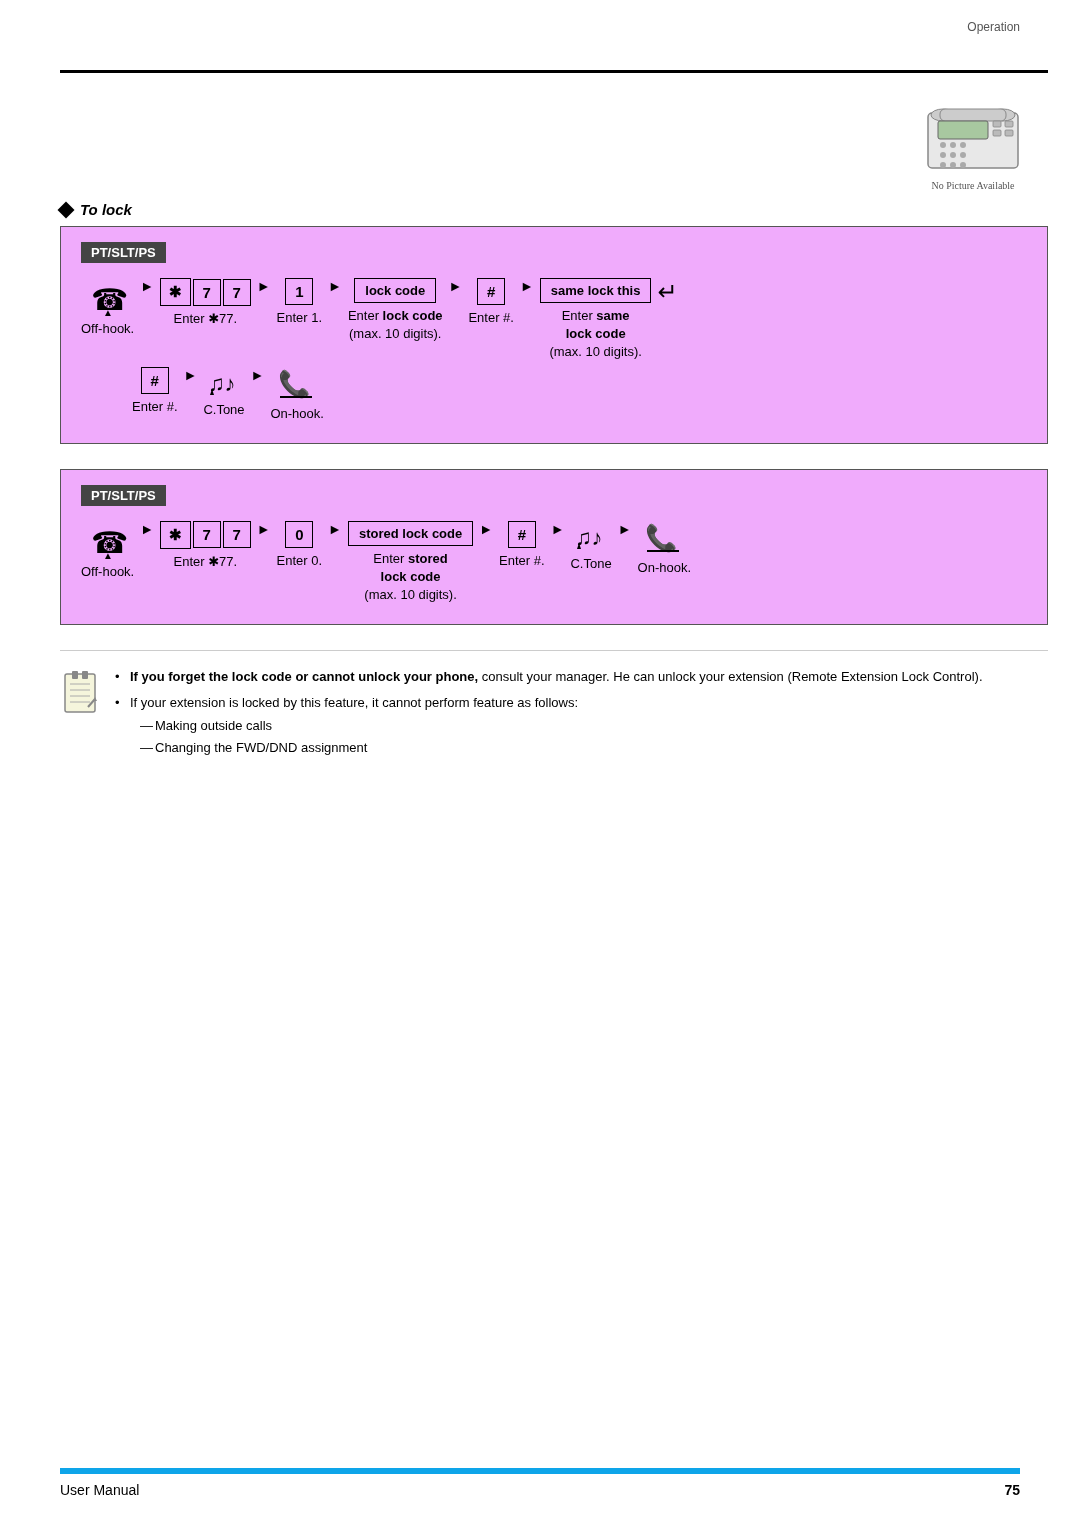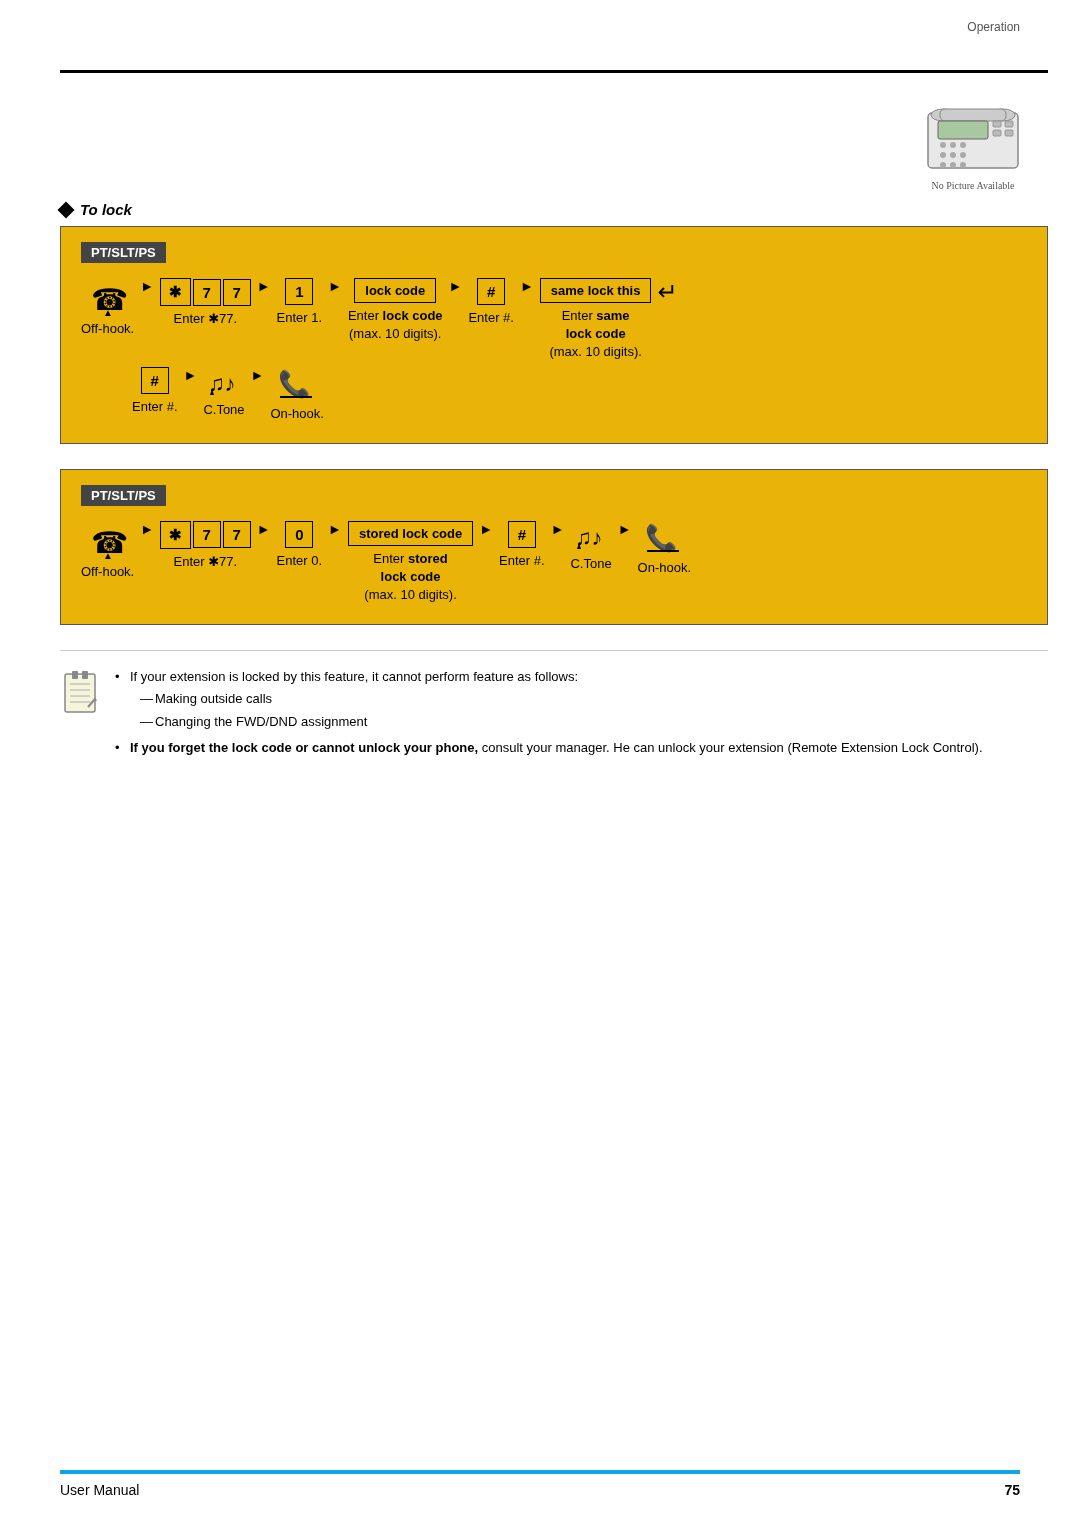--- a/index.html
+++ b/index.html
@@ -82,21 +82,21 @@
       transform: rotate(45deg);
       display: inline-block;
       flex-shrink: 0;
     }
 
     
     .pt-box {
       border: 1.5px solid #555;
       padding: 15px 20px 20px 20px;
       margin-bottom: 25px;
-      background: #eab308;
+      background: #f0abfc;
     }
     .pt-label {
       display: inline-block;
       background: #444;
       color: #fff;
       font-size: 13px;
       font-weight: bold;
       padding: 3px 10px;
       margin-bottom: 15px;
     }
@@ -166,21 +166,21 @@
       position: absolute;
       left: 10px;
     }
 
     
     .page-footer {
       position: absolute;
       bottom: 30px;
       left: 60px;
       right: 60px;
-      border-top: 4px solid #0ea5e9;
+      border-top: 6px solid #0ea5e9;
       display: flex;
       justify-content: space-between;
       align-items: center;
       padding-top: 8px;
     }
     .footer-manual {
       font-size: 14px;
     }
     .footer-page {
       font-size: 14px;
@@ -449,27 +449,27 @@
         <rect x="22" y="2" width="6" height="8" rx="1" fill="#888"></rect>
 
         <line x1="28" y1="38" x2="35" y2="30" stroke="#888" stroke-width="2"></line>
         <polygon points="35,28 37,32 33,32" fill="#888"></polygon>
       </svg>
     </div>
 
     <div class="notes-content">
       <ul>
         <li>
+          <strong>If you forget the lock code or cannot unlock your phone,</strong><span> consult your manager. He can unlock your extension (Remote Extension Lock Control).</span>
+        </li>
+        <li>
           <span>If your extension is locked by this feature, it cannot perform feature as follows:</span>
           <div class="note-dash">Making outside calls</div>
           <div class="note-dash">Changing the FWD/DND assignment</div>
         </li>
-        <li>
-          <strong>If you forget the lock code or cannot unlock your phone,</strong><span> consult your manager. He can unlock your extension (Remote Extension Lock Control).</span>
-        </li>
       </ul>
     </div>
   </div>
 
 </div>
 
 <div class="page-footer">
   <span class="footer-manual">User Manual</span>
   <span class="footer-page">75</span>
 </div>

